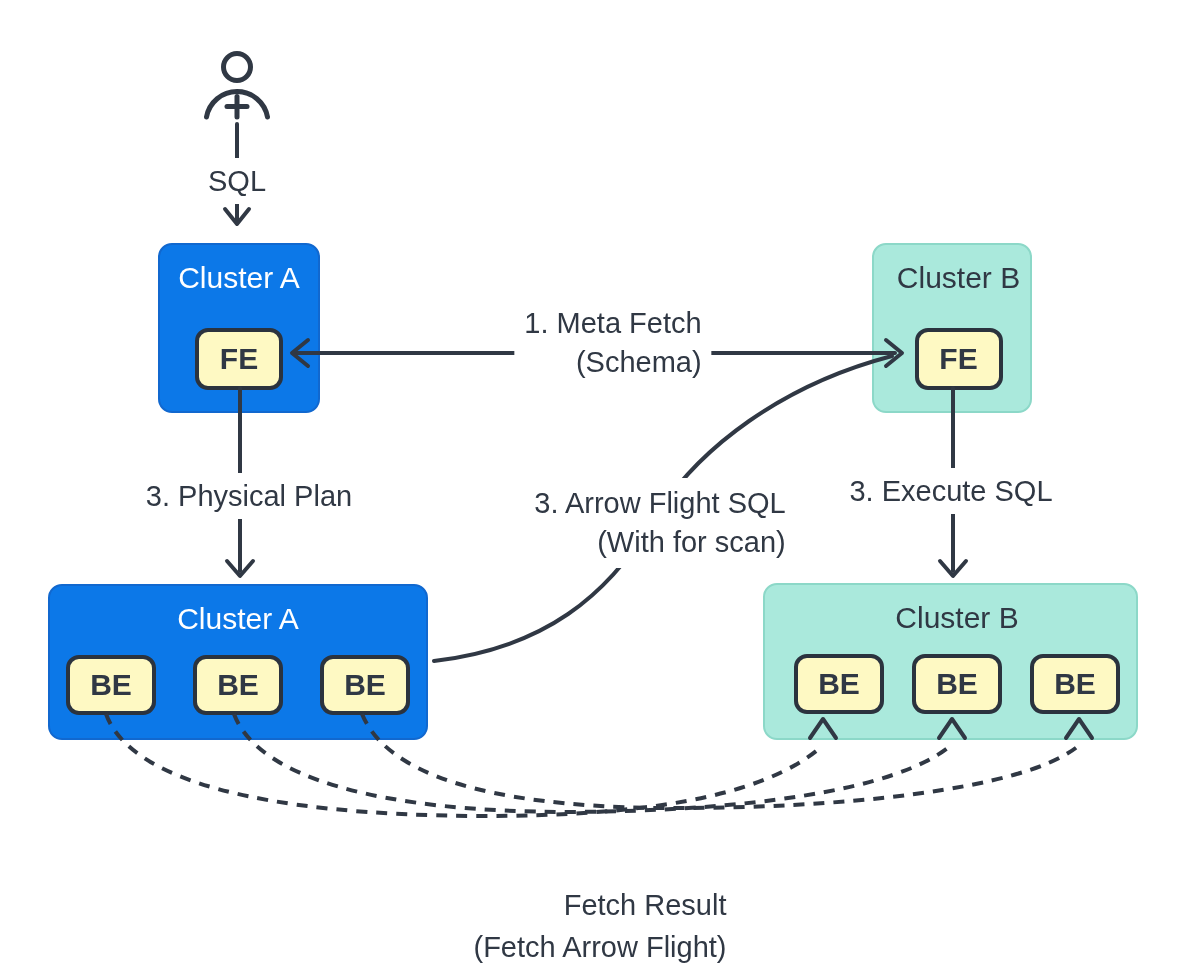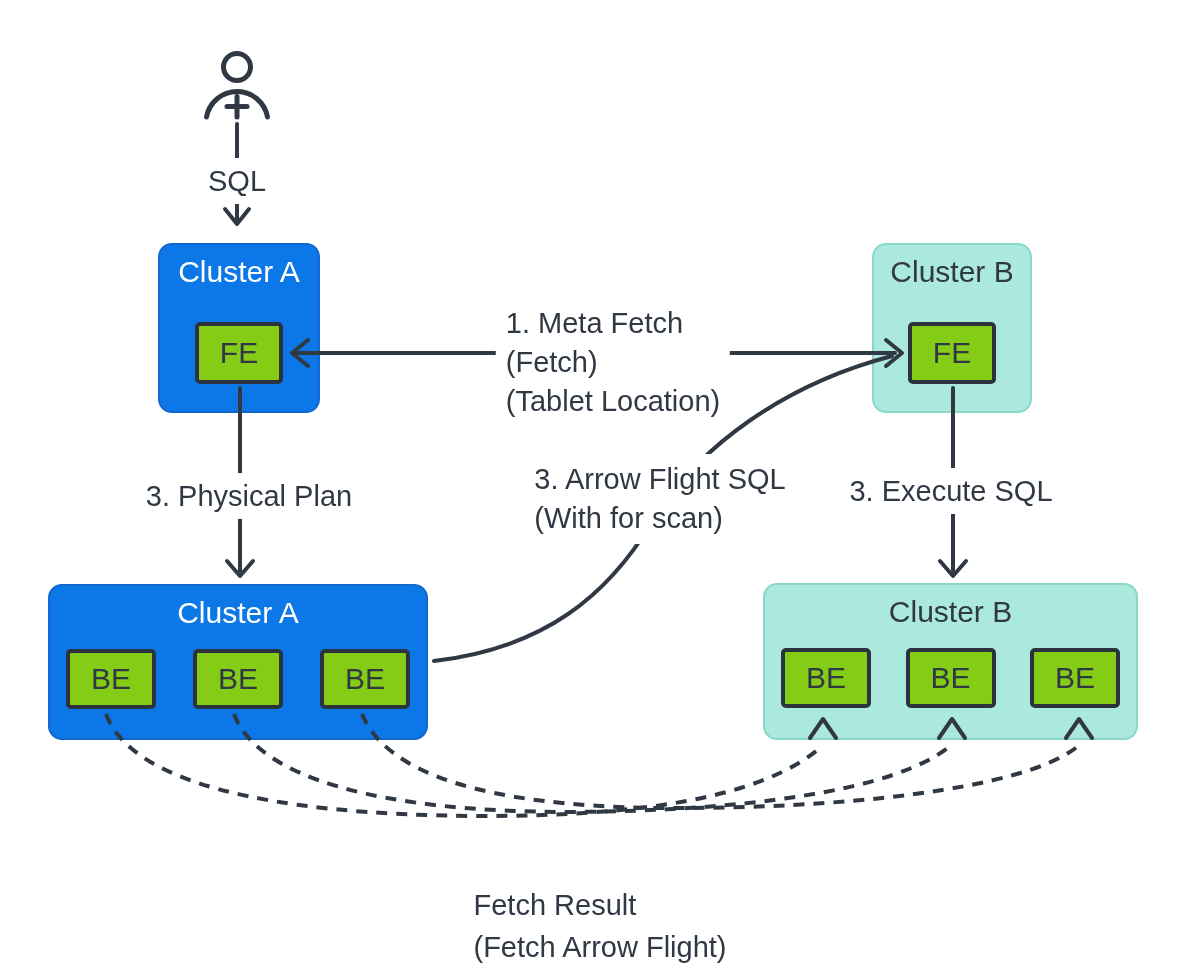--- a/index.html
+++ b/index.html
@@ -17,37 +17,39 @@
     border-radius:14px;
     z-index:1;
   }
   .cluster.blue{
     background:var(--cluster-a-fill,#0c78e8);
     border:2px solid var(--cluster-a-border,#1168cf);
   }
   .cluster.teal{
     background:var(--cluster-b-fill,#aae9dc);
     border:2px solid var(--cluster-b-border,#8cd8c8);
+    padding-left:13px;
   }
   .cluster-title{
-    margin-top:10px;
+    margin-top:16px;
     text-align:center;
     font-size:30px;
     line-height:34px;
     color:#ffffff;
   }
   .cluster.teal .cluster-title{color:var(--ink,#303844);}
   .node{
     box-sizing:border-box;
-    background:#84cc16;
+    background:#fef9c3;
     border:4px solid var(--node-border,#2b333e);
-    border-radius:5px;
+    border-radius:13px;
     display:flex;align-items:center;justify-content:center;
     font-size:30px;
     color:var(--ink,#303844);
+    font-weight:bold;
   }
   .fe-node{width:88px;height:62px;margin:33px auto 0;}
   .node-row{
     display:flex;justify-content:space-between;
     padding:0 16px;margin-top:19px;
   }
   .node-row .node{width:90px;height:60px;}
   
   svg.wires{
     position:absolute;left:0;top:0;
@@ -70,21 +72,21 @@
     stroke:var(--ink,#303844);
     stroke-width:5;
     stroke-linecap:round;
   }
   
   .lbl{
     position:absolute;
     transform:translateX(-50%);
     z-index:3;
     background:#ffffff;
-    text-align:left;
+    text-align:right;
     font-size:29px;
     line-height:39px;
     color:var(--ink,#303844);
     padding:6px 10px;
     white-space:nowrap;
   }
   .lbl.single{line-height:34px;}
   .lbl.fetch{line-height:42px;}
 </style>
 </head>
@@ -165,29 +167,28 @@
       <div class="node">BE</div>
     </div>
   </div>
 
   <div class="lbl single" style="left:237px;top:158px">
     <div>SQL</div>
   </div>
 
   <div class="lbl" style="left:613px;top:298px">
     <div>1. Meta Fetch</div>
-    <div>(Fetch)</div>
-    <div>(Tablet Location)</div>
+    <div>(Schema)</div>
   </div>
 
   <div class="lbl single" style="left:249px;top:473px">
     <div>3. Physical Plan</div>
   </div>
 
-  <div class="lbl" style="left:660px;top:454px">
+  <div class="lbl" style="left:660px;top:478px">
     <div>3. Arrow Flight SQL</div>
     <div>(With for scan)</div>
   </div>
 
   <div class="lbl single" style="left:951px;top:468px">
     <div>3. Execute SQL</div>
   </div>
 
   <div class="lbl fetch" style="left:600px;top:878px">
     <div>Fetch Result</div>

